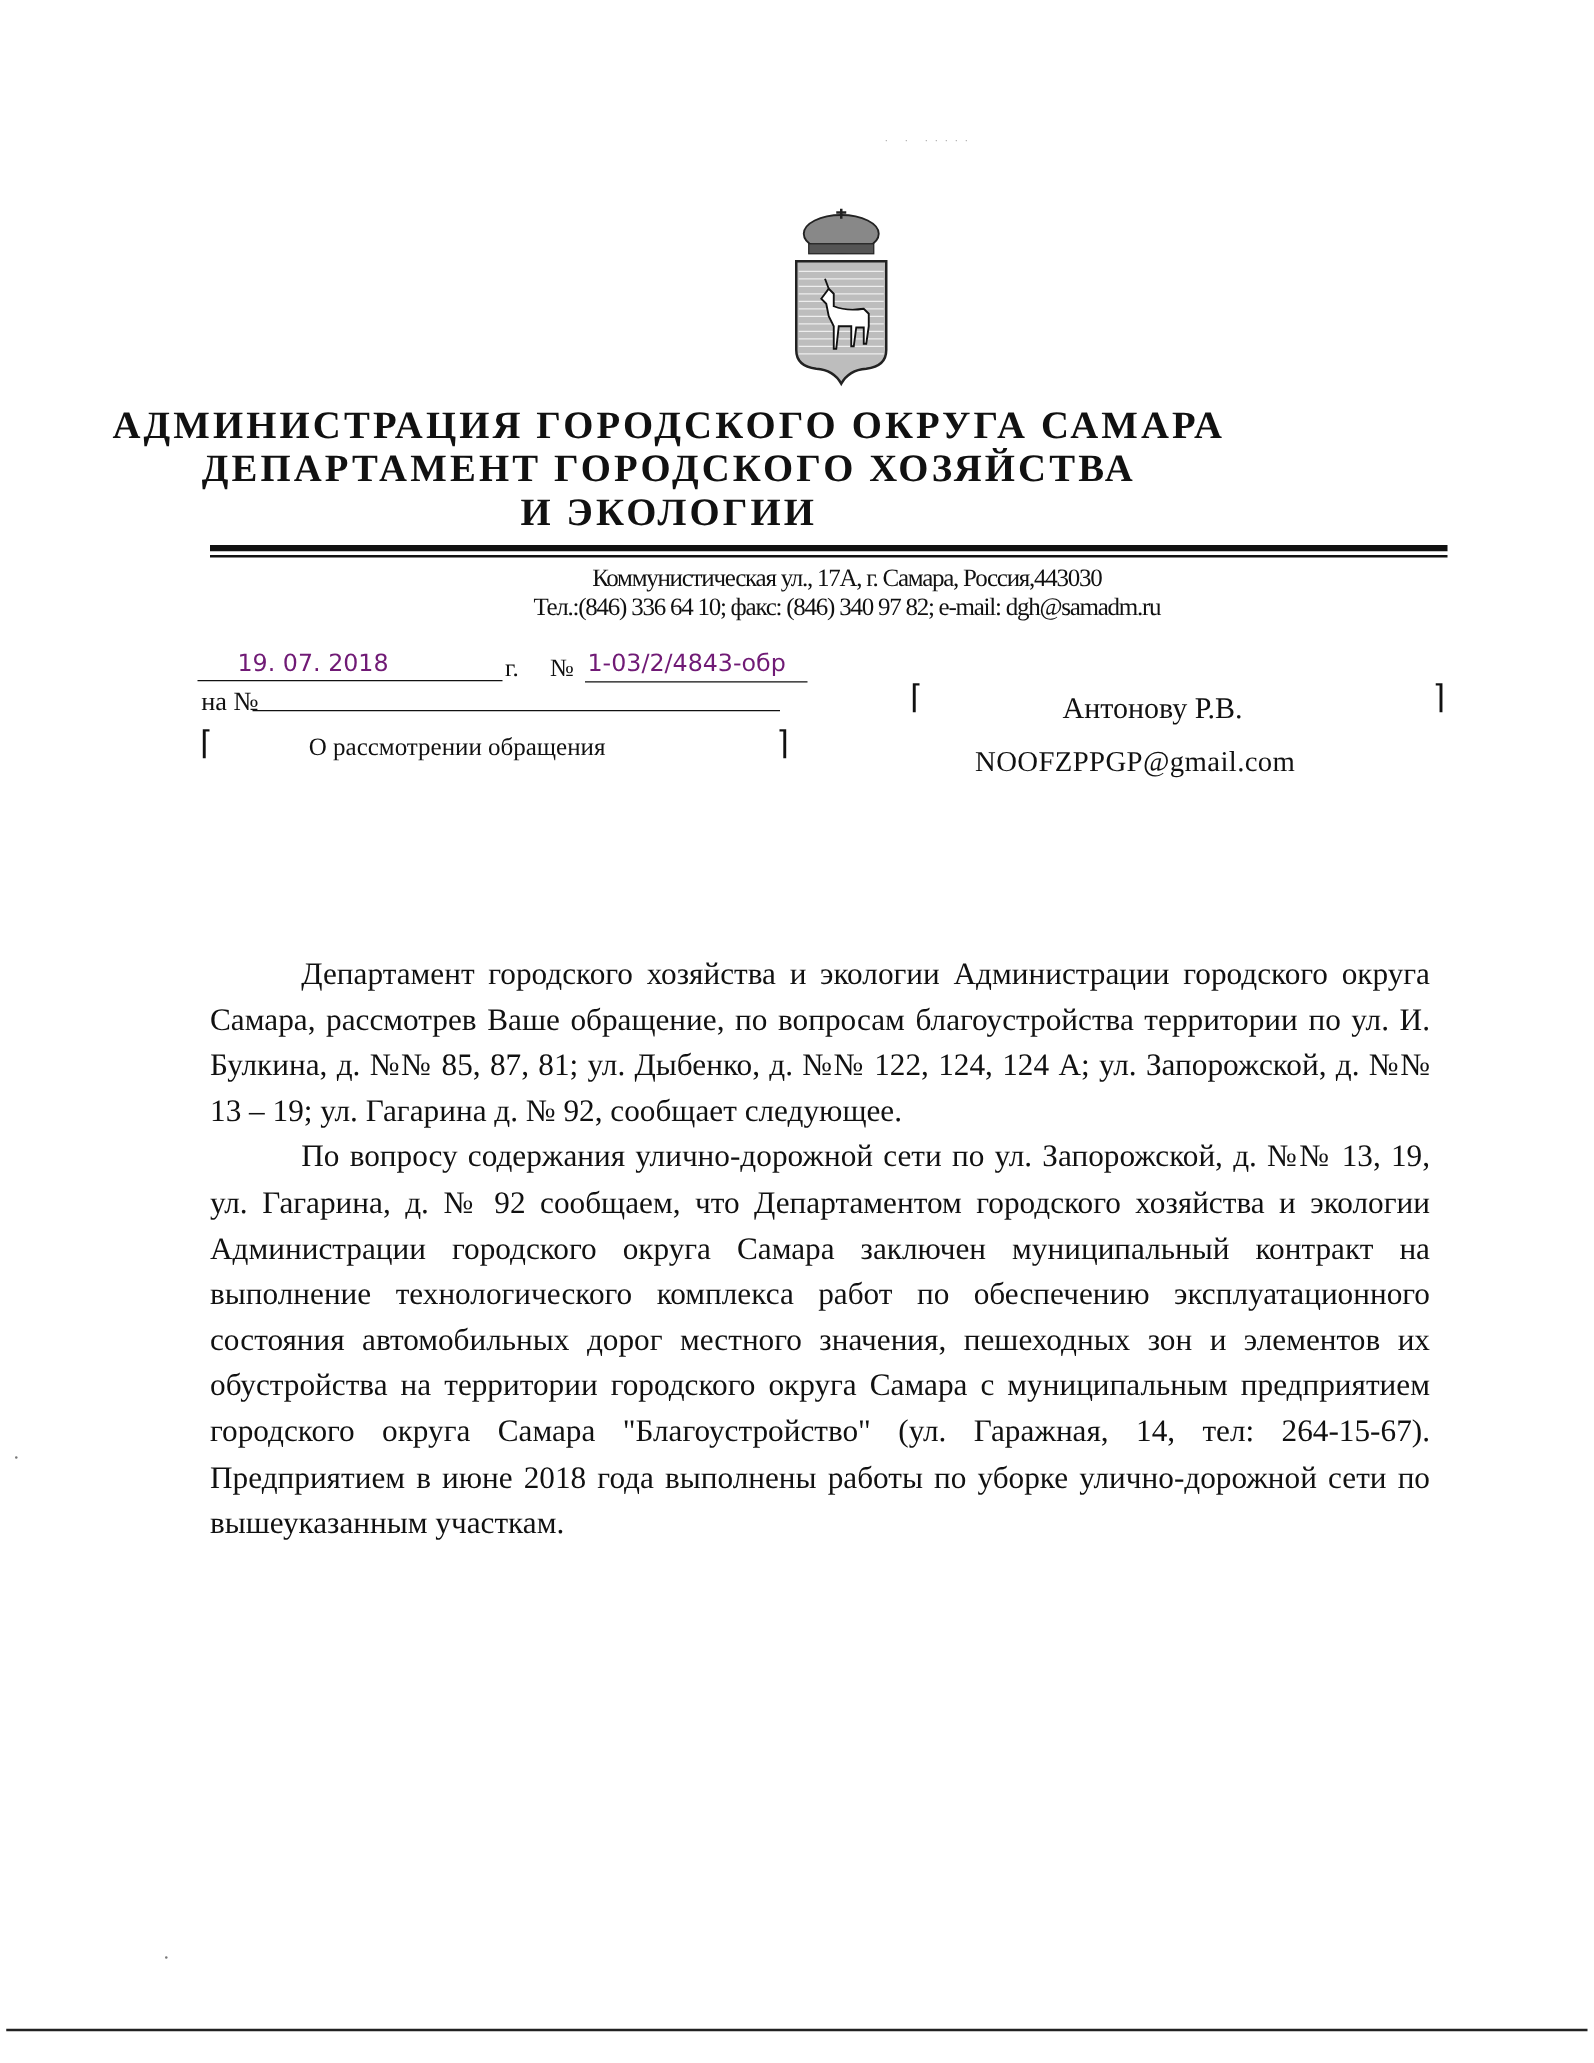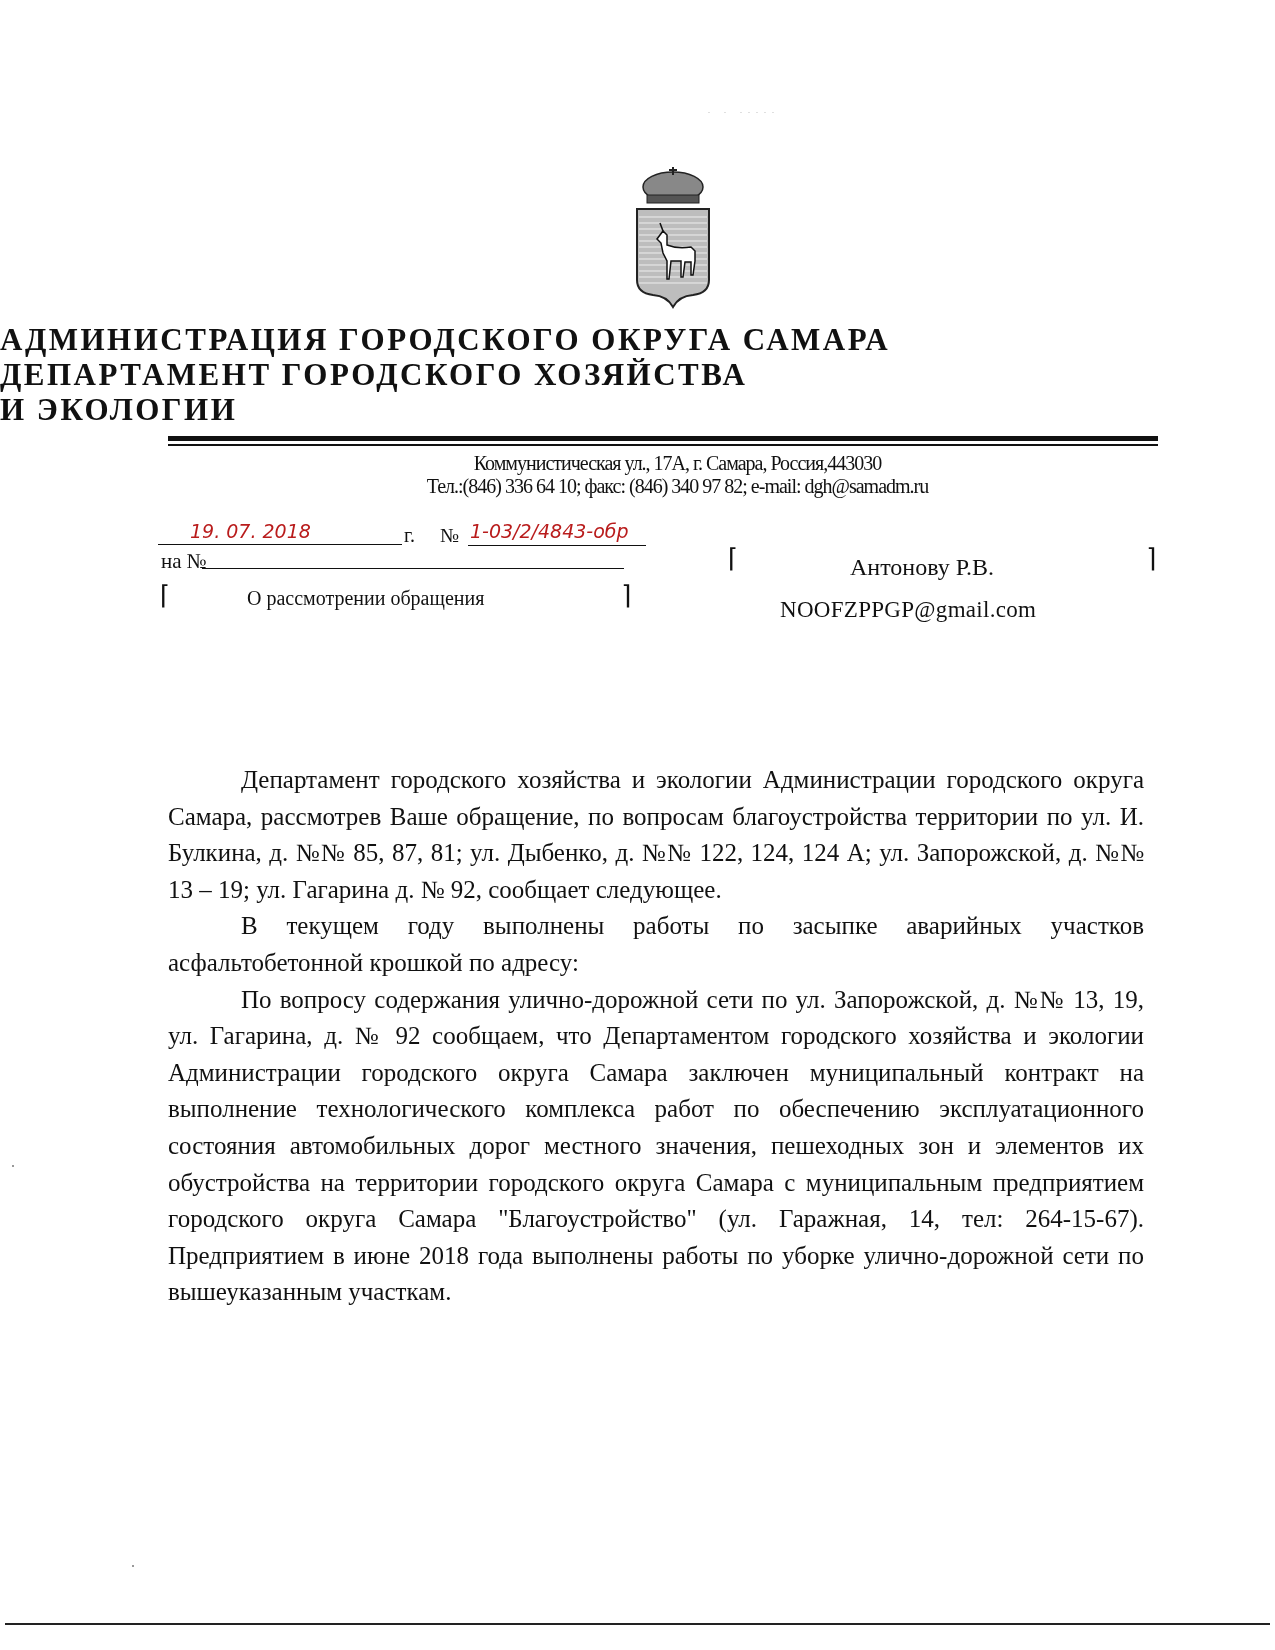--- a/index.html
+++ b/index.html
@@ -3,31 +3,31 @@
 <meta charset="utf-8">
 <style>
   html, body { margin: 0; padding: 0; background: #ffffff; }
   body {
     width: 1275px; height: 1650px; position: relative; overflow: hidden;
     font-family: "Liberation Serif", "DejaVu Serif", serif; color: #111;
   }
   .abs { position: absolute; }
   .specks { left: 708px; top: 106px; font-size: 8px; color: #999; letter-spacing: 6px; }
   .emblem { left: 633px; top: 165px; width: 80px; height: 145px; }
-  .hdr { left: 0; width: 1070px; font-weight: bold;
+  .hdr { left: 0; width: 1070px; text-align: center; font-weight: bold;
          font-size: 31px; letter-spacing: 2.5px; transform: scaleX(1.0); }
   .hdr1 { top: 322px; }
   .hdr2 { top: 357px; }
   .hdr3 { top: 392px; }
   .rule-thick { left: 168px; top: 436px; width: 990px; height: 5px; background: #111; }
   .rule-thin { left: 168px; top: 444px; width: 990px; height: 2px; background: #111; }
   .addr { left: 0; width: 1275px; text-align: center; font-size: 20px; letter-spacing: -1px; }
   .addr1 { top: 452px; left: 40px; }
   .addr2 { top: 475px; left: 40px; }
-  .hand { color: #b91c1c; font-family: "DejaVu Sans", sans-serif; font-style: italic; font-size: 19px; }
+  .hand { color: #701a75; font-family: "DejaVu Sans", sans-serif; font-size: 19px; }
   .date-line { left: 158px; top: 544px; width: 244px; height: 1px; background: #111; }
   .date-val { left: 190px; top: 520px; }
   .g-label { left: 404px; top: 524px; font-size: 20px; }
   .no-label { left: 440px; top: 524px; font-size: 20px; }
   .num-val { left: 470px; top: 520px; }
   .num-line { left: 468px; top: 545px; width: 178px; height: 1px; background: #111; }
   .na-label { left: 161px; top: 549px; font-size: 21px; }
   .na-line { left: 202px; top: 568px; width: 422px; height: 1px; background: #111; }
   .bracket { font-family: "DejaVu Sans", sans-serif; font-size: 26px; line-height: 1; }
   .br-subj-l { left: 160px; top: 582px; }
@@ -101,20 +101,19 @@
 <div class="abs subject">О рассмотрении обращения</div>
 <div class="abs bracket br-subj-r">⌈</div>
 
 <div class="abs bracket br-addr-l">⌈</div>
 <div class="abs recipient">Антонову Р.В.</div>
 <div class="abs email">NOOFZPPGP@gmail.com</div>
 <div class="abs bracket br-addr-r">⌈</div>
 
 <div class="abs body-text">
   <p class="indent">Департамент городского хозяйства и экологии Администрации городского округа Самара, рассмотрев Ваше обращение, по вопросам благоустройства территории по ул. И. Булкина, д. №№ 85, 87, 81; ул. Дыбенко, д. №№ 122, 124, 124 А;  ул. Запорожской, д. №№ 13 – 19;  ул. Гагарина д. № 92, сообщает следующее.</p>
-  <p class="indent">В текущем году выполнены работы по засыпке аварийных участков асфальтобетонной крошкой по адресу:</p>
   <p class="indent">По вопросу содержания улично-дорожной сети  по ул. Запорожской, д. №№ 13, 19, ул. Гагарина, д. № 92 сообщаем, что Департаментом городского хозяйства и экологии Администрации городского округа Самара заключен муниципальный контракт на выполнение технологического комплекса работ по обеспечению эксплуатационного состояния автомобильных дорог местного значения, пешеходных зон и элементов их обустройства на территории городского округа Самара с муниципальным предприятием городского округа Самара "Благоустройство" (ул. Гаражная, 14, тел: 264-15-67). Предприятием в июне 2018 года выполнены работы по уборке улично-дорожной сети по вышеуказанным участкам.</p>
 </div>
 
 <div class="abs speck" style="left:12px; top:1165px;"></div>
 <div class="abs speck" style="left:132px; top:1565px;"></div>
 
 <div class="abs footer-rule"></div>
 
 </body></html>

